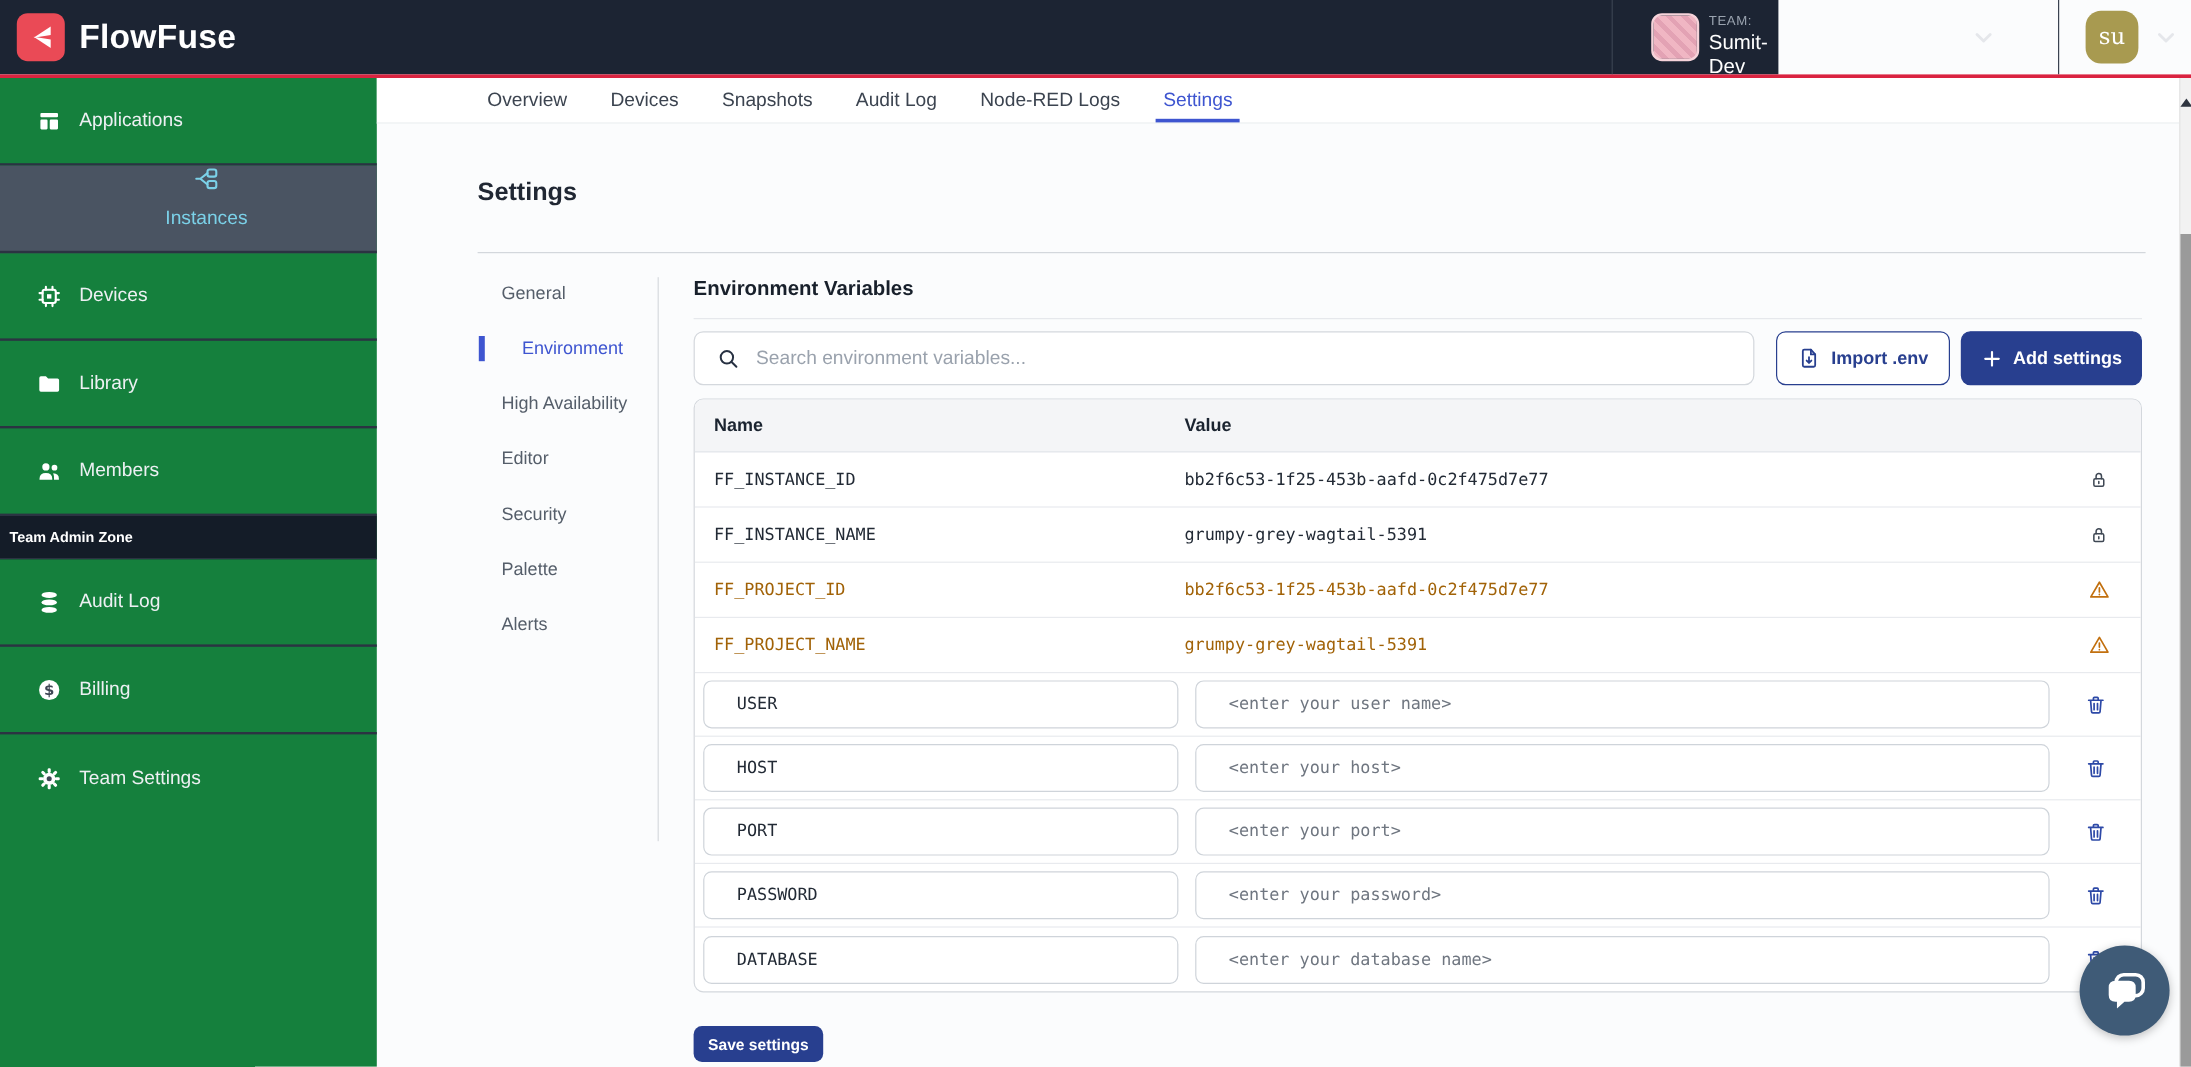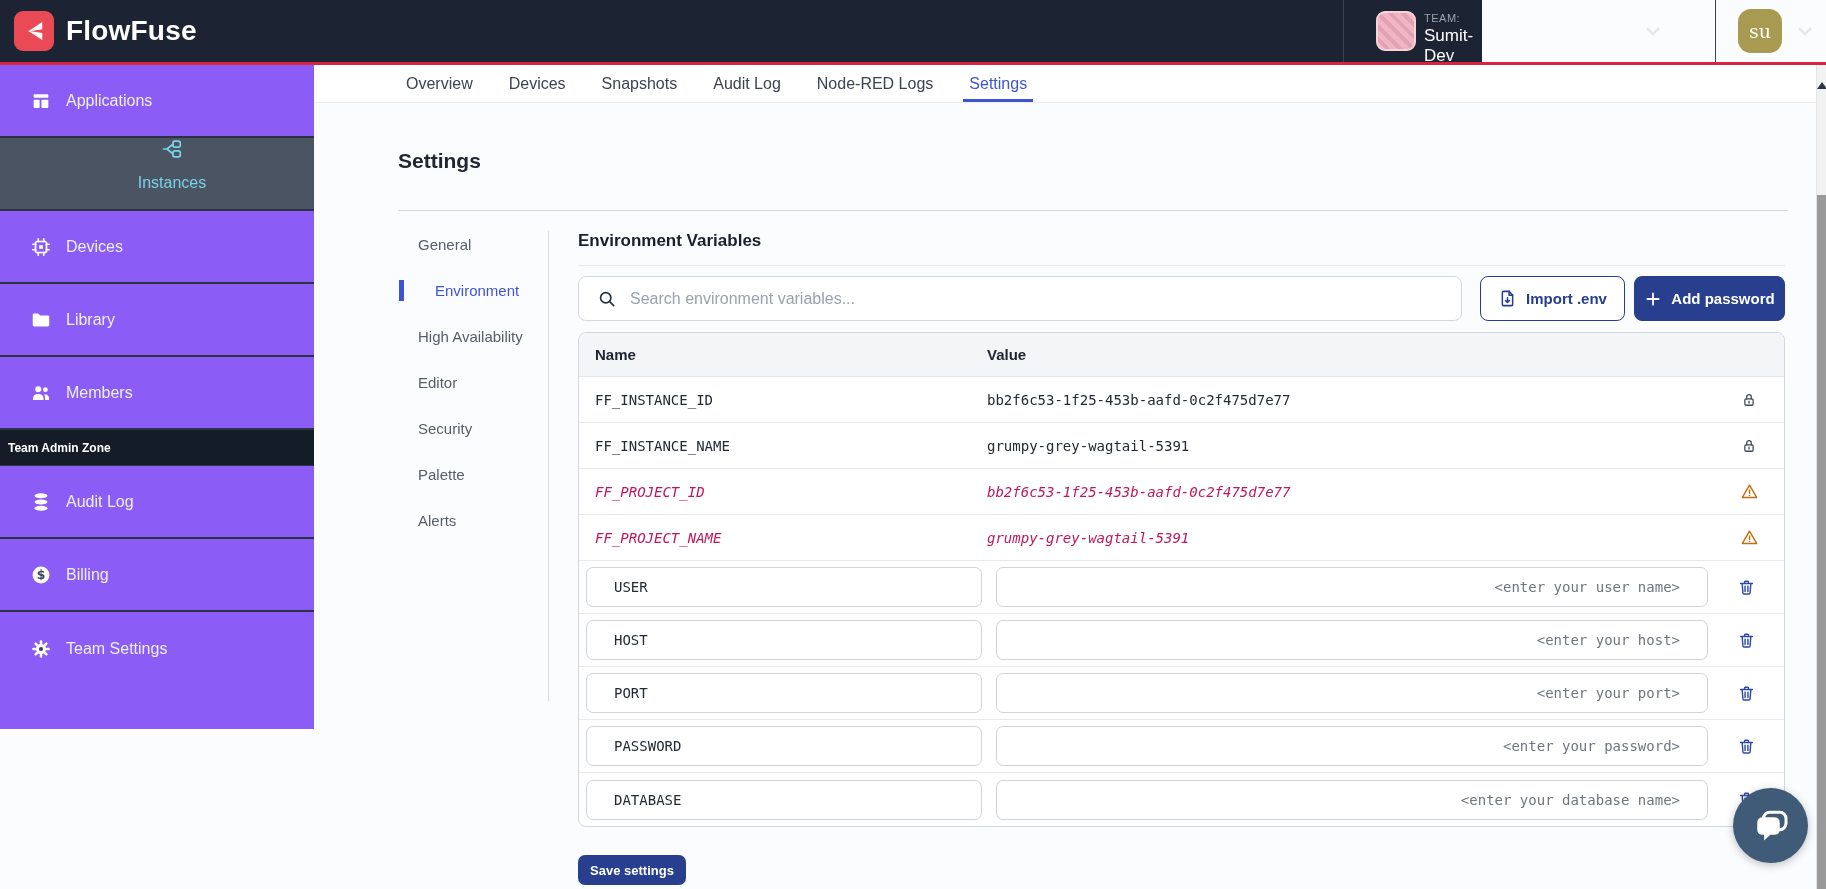--- a/index.html
+++ b/index.html
@@ -17,21 +17,21 @@
       background:repeating-linear-gradient(45deg,#f0b6c3 0 5px,#e3a2b4 5px 9px); border:2px solid #f6d3da; }
   .team-text { position:absolute; left:1424px; top:12px; }
   .team-label { display:block; color:#9aa3af; font-size:11px; letter-spacing:.5px; }
   .team-name { display:block; color:#ffffff; font-size:17px; margin-top:2px; }
   .chev-team { position:absolute; left:1642px; top:20px; }
   .user-avatar { position:absolute; left:1738px; top:9px; width:44px; height:44px; border-radius:13px; background:#a89a50;
       color:#ffffff; font-family:"DejaVu Serif", serif; font-size:19px; display:flex; align-items:center; justify-content:center; }
   .chev-user { position:absolute; left:1794px; top:20px; }
 
   
-  .sidebar { position:absolute; left:0; top:65px; width:314px; height:664px; background:#8b5cf6; z-index:5; }
+  .sidebar { position:absolute; left:0; top:65px; width:314px; height:824px; background:#15803d; z-index:5; }
   .side-item { height:73px; display:flex; align-items:center; padding-left:30px; gap:14px;
       border-bottom:2px solid #2b3342; cursor:pointer; }
   .side-item .lbl { color:#edf0f3; font-size:16px; font-weight:500; }
   .side-item.active { background:#4a5462;flex-direction:column; }
   .side-item.active .lbl { color:#7bd1e8; }
   .admin-band { height:36px; background:#141c28; display:flex; align-items:center; padding-left:8px;
       border-bottom:1px solid #2b3342; }
   .admin-band span { color:#ffffff; font-size:12px; font-weight:700; }
   .sicon { width:22px; height:22px; flex:0 0 22px; }
 
@@ -66,27 +66,27 @@
   .btn-primary { width:151px; margin-left:9px; background:#283f8f; border:1.5px solid #283f8f; color:#ffffff; }
 
   .env-table { margin-top:11px; background:#ffffff; border:1px solid #d4d8dd; border-radius:8px; overflow:hidden; }
   .thead { height:44px; background:#f4f5f7; border-bottom:1px solid #e3e6ea; display:flex; align-items:center; }
   .col-name { width:408px; padding-left:16px; flex:0 0 auto; }
   .thead .hd { font-size:15px; font-weight:700; color:#1b2430; }
   .row { height:46px; display:flex; align-items:center; border-bottom:1px solid #e8eaee; }
   .mono { font-family:"DejaVu Sans Mono", monospace; font-size:14px; color:#222a35; }
   .cell-value { flex:1; }
   .icon-cell { width:70px; display:flex; justify-content:center; align-items:center; flex:0 0 70px; }
-  .row.warn .mono { color:#be185d; font-style:italic; }
+  .row.warn .mono { color:#a16207; }
   .erow { height:53px; display:flex; align-items:center; border-bottom:1px solid #e8eaee; padding-left:7px; }
   .erow:last-of-type { border-bottom:none; }
   .tinput { height:40px; border:1px solid #cfd4da; border-radius:7px; padding:0 27px;
       font-family:"DejaVu Sans Mono", monospace; font-size:14px; color:#222a35; outline:none; background:#fff; }
   .name-input { width:396px; }
-  .value-input { width:712px; margin-left:14px;text-align:right; }
+  .value-input { width:712px; margin-left:14px; }
   .tinput::placeholder { color:#6f7680; }
   .erow .icon-cell { flex:1; width:auto; }
   .save-btn { margin-top:28px; width:108px; height:30px; background:#283f8f; color:#ffffff; border:none;
       border-radius:7px; font-size:13px; font-weight:700; font-family:"Liberation Sans",sans-serif; cursor:pointer; }
 
   
   .chat-bubble { position:absolute; left:1733px; top:788px; width:75px; height:75px; border-radius:50%;
       background:#3f5b77; display:flex; align-items:center; justify-content:center; z-index:40;
       box-shadow:0 2px 8px rgba(0,0,0,.25); cursor:pointer; }
 
@@ -255,21 +255,21 @@
           <path d="M14 3 H7 Q5.5 3 5.5 4.5 V19.5 Q5.5 21 7 21 H17 Q18.5 21 18.5 19.5 V8 Z"></path>
           <path d="M14 3 V8 H18.5"></path>
           <path d="M12 11 V17 M9.5 14.5 L12 17 L14.5 14.5"></path>
         </svg>
         <span>Import .env</span>
       </button>
       <button class="btn btn-primary">
         <svg width="18" height="18" viewBox="0 0 24 24" fill="none" stroke="#ffffff" stroke-width="2.4" stroke-linecap="round">
           <path d="M12 4.5 V19.5 M4.5 12 H19.5"></path>
         </svg>
-        <span>Add password</span>
+        <span>Add settings</span>
       </button>
     </div>
 
     <div class="env-table">
       <div class="thead">
         <span class="hd col-name">Name</span>
         <span class="hd cell-value">Value</span>
         <span class="icon-cell"></span>
       </div>
 

